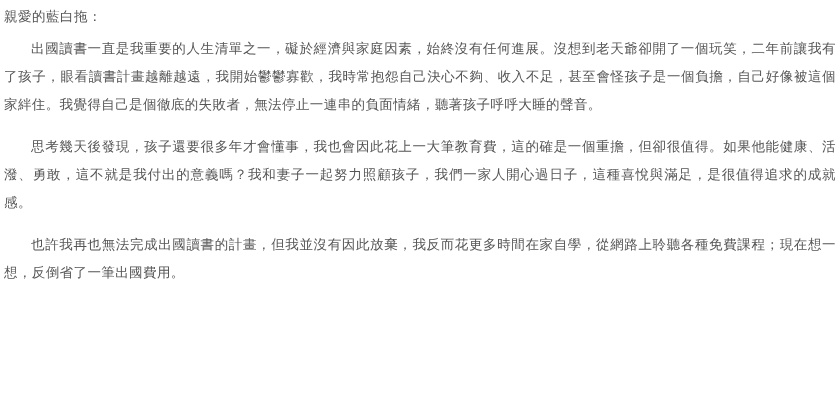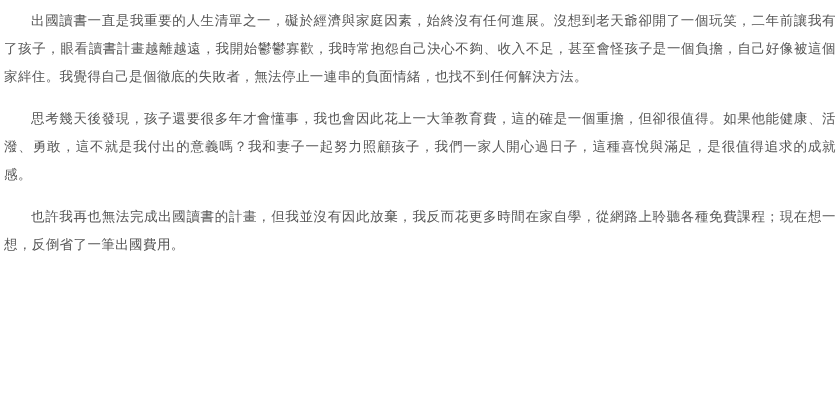--- a/index.html
+++ b/index.html
@@ -51,22 +51,23 @@
     height: 14px;
     background: linear-gradient(to bottom, rgba(255,255,255,0) 0%, #ffffff 85%);
     pointer-events: none;
   }
 </style>
 </head>
 <body>
 
 <div class="page">
 
+  <p class="salutation">親愛的藍白拖：</p>
 
-  <p class="para">出國讀書一直是我重要的人生清單之一，礙於經濟與家庭因素，始終沒有任何進展。沒想到老天爺卻開了一個玩笑，二年前讓我有了孩子，眼看讀書計畫越離越遠，我開始鬱鬱寡歡，我時常抱怨自己決心不夠、收入不足，甚至會怪孩子是一個負擔，自己好像被這個家絆住。我覺得自己是個徹底的失敗者，無法停止一連串的負面情緒，也找不到任何解決方法。</p>
+  <p class="para">出國讀書一直是我重要的人生清單之一，礙於經濟與家庭因素，始終沒有任何進展。沒想到老天爺卻開了一個玩笑，二年前讓我有了孩子，眼看讀書計畫越離越遠，我開始鬱鬱寡歡，我時常抱怨自己決心不夠、收入不足，甚至會怪孩子是一個負擔，自己好像被這個家絆住。我覺得自己是個徹底的失敗者，無法停止一連串的負面情緒，聽著孩子呼呼大睡的聲音。</p>
 
 
   <p class="para">思考幾天後發現，孩子還要很多年才會懂事，我也會因此花上一大筆教育費，這的確是一個重擔，但卻很值得。如果他能健康、活潑、勇敢，這不就是我付出的意義嗎？我和妻子一起努力照顧孩子，我們一家人開心過日子，這種喜悅與滿足，是很值得追求的成就感。</p>
 
 
   <p class="para last">也許我再也無法完成出國讀書的計畫，但我並沒有因此放棄，我反而花更多時間在家自學，從網路上聆聽各種免費課程；現在想一想，反倒省了一筆出國費用。</p>
 
   <div class="clip"></div>
 </div>
 

